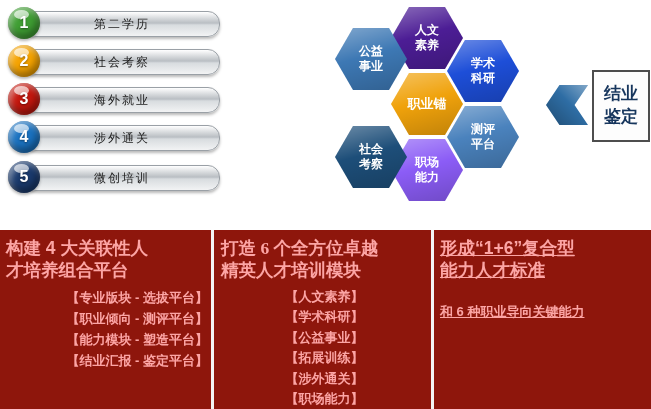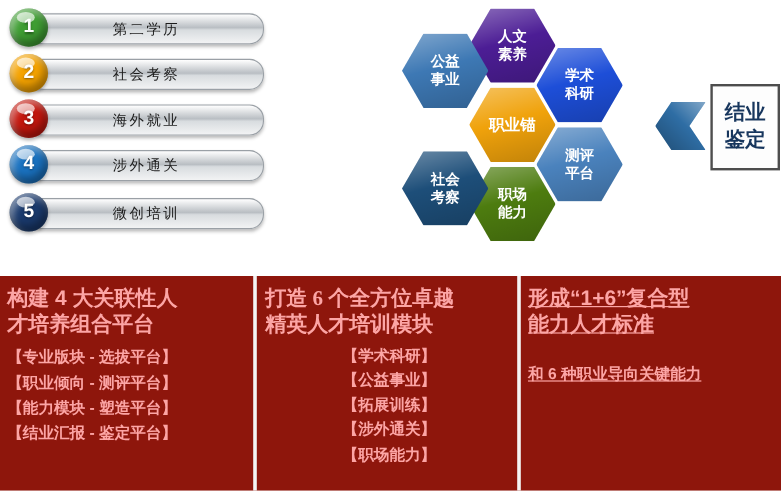--- a/index.html
+++ b/index.html
@@ -71,21 +71,21 @@
   
   .bottom{position:absolute;left:0;top:230px;width:651px;height:194px;color:#fca5a5;}
   .sep{position:absolute;top:0;width:3px;height:100%;background:#f4f4f4;}
   .sep1{left:211px;}
   .sep2{left:431px;}
   .col{position:absolute;top:0;height:100%;box-sizing:border-box;}
   .col1{left:0;width:211px;padding:7px 3px 0 6px;}
   .col2{left:214px;width:217px;padding:7px 3px 0 7px;font-family:Liberation Serif, serif;}
   .col3{left:434px;width:217px;padding:7px 6px 0 6px;text-decoration:underline;}
   .panel-title{font-size:17.5px;font-weight:bold;line-height:1.28;white-space:pre-line;}
-  .panel-items{margin-top:5px;font-size:13px;font-weight:bold;line-height:1.62;}
+  .panel-items{margin-top:5px;font-size:13px;font-weight:bold;line-height:1.62;text-align:right;}
   .col2 .panel-items{text-align:center;line-height:1.58;}
   .panel-lines{margin-top:18px;font-size:13px;font-weight:bold;line-height:1.8;}
 </style>
 </head>
 <body>
 
 <div class="canvas">
 
   <div class="top">
 
@@ -136,21 +136,21 @@
     <div>
       <div class="hexagon hx-top" style="background-color: #4c1d95;">
         <span class="hex-label">人文素养</span>
       </div>
       <div class="hexagon hx-tr" style="background-color: #1d4ed8;">
         <span class="hex-label">学术科研</span>
       </div>
       <div class="hexagon hx-br" style="background-color: rgb(74, 130, 189);">
         <span class="hex-label">测评平台</span>
       </div>
-      <div class="hexagon hx-b" style="background-color: #4d7c0f;">
+      <div class="hexagon hx-b" style="background-color: #8b5cf6;">
         <span class="hex-label">职场能力</span>
       </div>
       <div class="hexagon hx-bl" style="background-color: rgb(29, 78, 121);">
         <span class="hex-label">社会考察</span>
       </div>
       <div class="hexagon hx-tl" style="background-color: rgb(61, 120, 180);">
         <span class="hex-label">公益事业</span>
       </div>
       <div class="hexagon hx-c" style="background-color: rgb(240, 162, 11);">
         <span class="hex-label center">职业锚</span>
@@ -177,20 +177,21 @@
         <div>【结业汇报 - 鉴定平台】</div>
       </div>
     </div>
 
     <div class="sep sep1"></div>
 
     <div class="col col2">
       <div class="panel-title">打造 6 个全方位卓越
 精英人才培训模块</div>
       <div class="panel-items">
+        <div>【人文素养】</div>
         <div>【学术科研】</div>
         <div>【公益事业】</div>
         <div>【拓展训练】</div>
         <div>【涉外通关】</div>
         <div>【职场能力】</div>
       </div>
     </div>
 
     <div class="sep sep2"></div>
 

